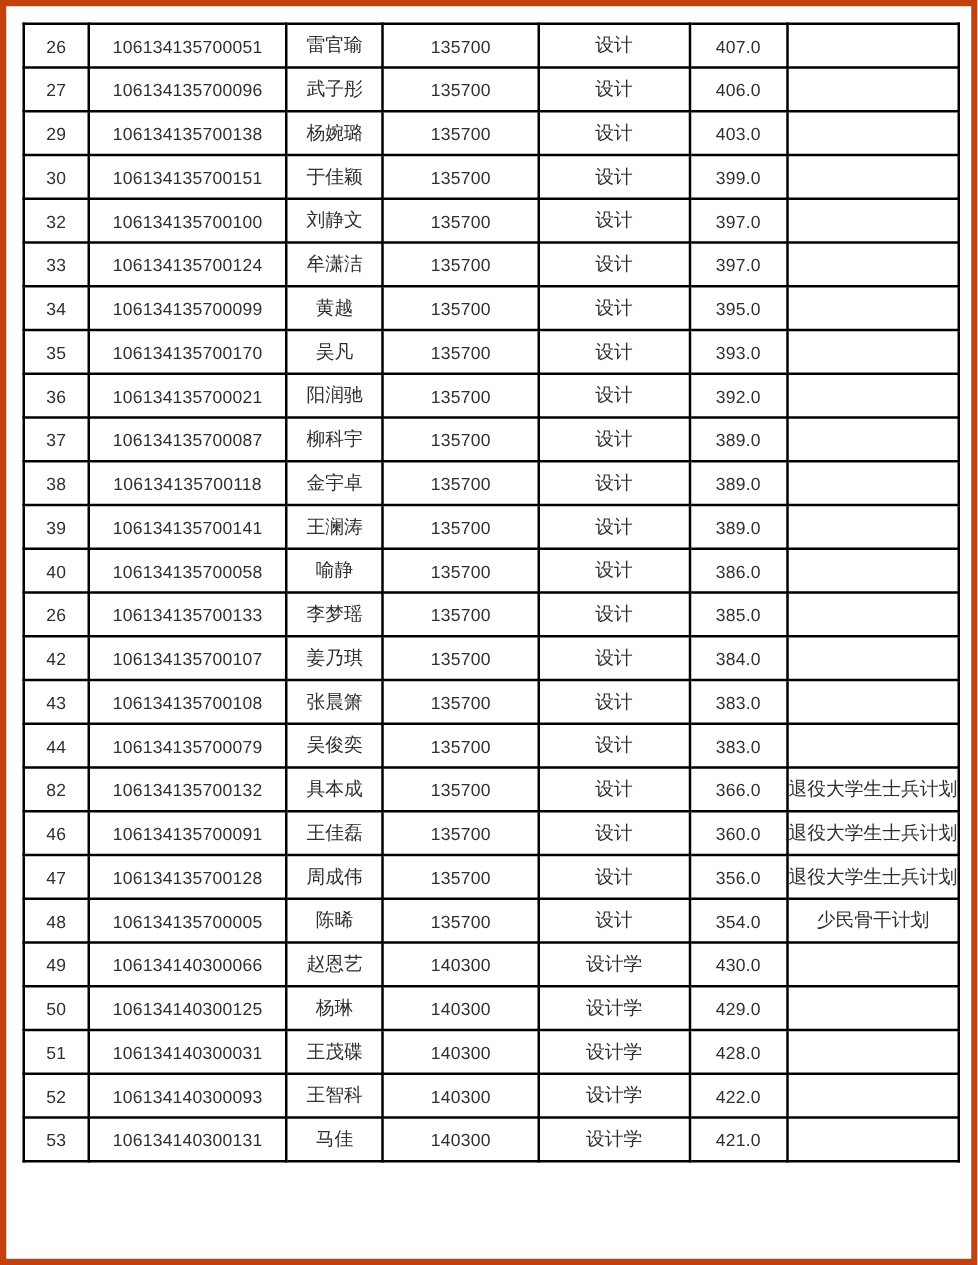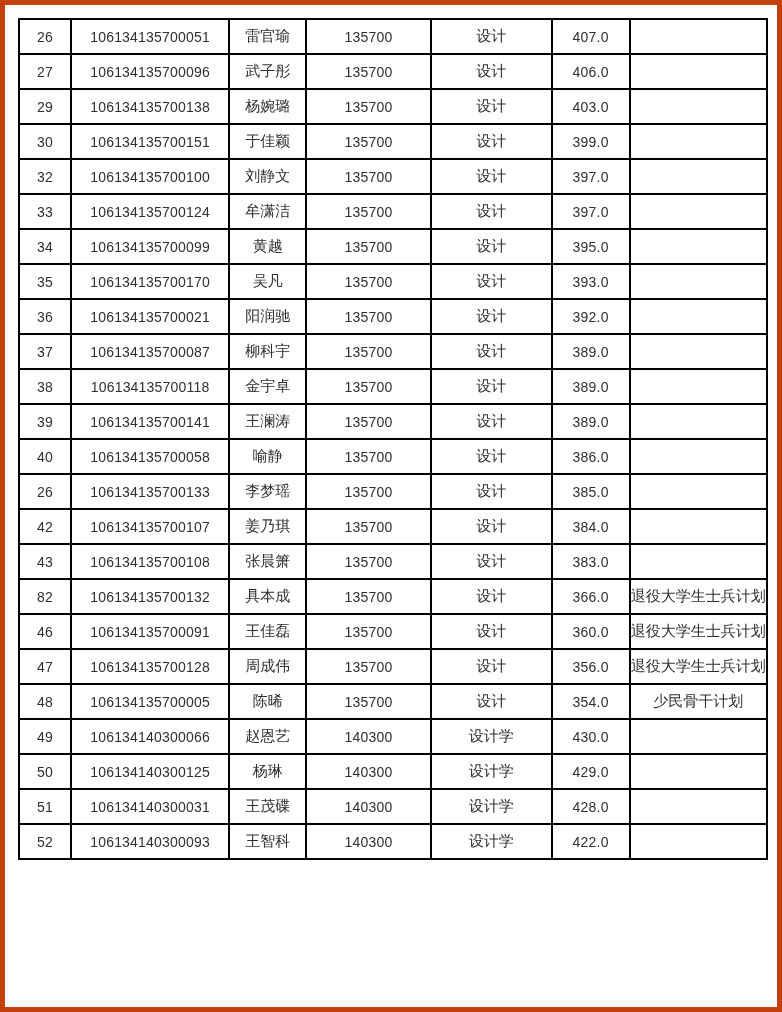--- a/index.html
+++ b/index.html
@@ -199,20 +199,29 @@
         <tr>
           <td class="cell col-index num">43</td>
           <td class="cell col-id num">106134135700108</td>
           <td class="cell col-name zh">张晨箫</td>
           <td class="cell col-code num">135700</td>
           <td class="cell col-major zh">设计</td>
           <td class="cell col-score num">383.0</td>
           <td class="cell col-remark zh"></td>
         </tr>
         <tr>
+          <td class="cell col-index num">44</td>
+          <td class="cell col-id num">106134135700079</td>
+          <td class="cell col-name zh">吴俊奕</td>
+          <td class="cell col-code num">135700</td>
+          <td class="cell col-major zh">设计</td>
+          <td class="cell col-score num">383.0</td>
+          <td class="cell col-remark zh"></td>
+        </tr>
+        <tr>
           <td class="cell col-index num">82</td>
           <td class="cell col-id num">106134135700132</td>
           <td class="cell col-name zh">具本成</td>
           <td class="cell col-code num">135700</td>
           <td class="cell col-major zh">设计</td>
           <td class="cell col-score num">366.0</td>
           <td class="cell col-remark zh">退役大学生士兵计划</td>
         </tr>
         <tr>
           <td class="cell col-index num">46</td>
@@ -268,17 +277,26 @@
           <td class="cell col-score num">428.0</td>
           <td class="cell col-remark zh"></td>
         </tr>
         <tr>
           <td class="cell col-index num">52</td>
           <td class="cell col-id num">106134140300093</td>
           <td class="cell col-name zh">王智科</td>
           <td class="cell col-code num">140300</td>
           <td class="cell col-major zh">设计学</td>
           <td class="cell col-score num">422.0</td>
+          <td class="cell col-remark zh"></td>
+        </tr>
+        <tr>
+          <td class="cell col-index num">53</td>
+          <td class="cell col-id num">106134140300131</td>
+          <td class="cell col-name zh">马佳</td>
+          <td class="cell col-code num">140300</td>
+          <td class="cell col-major zh">设计学</td>
+          <td class="cell col-score num">421.0</td>
           <td class="cell col-remark zh"></td>
         </tr>
       </tbody>
   </table>
 </div>
 
 </body></html>

